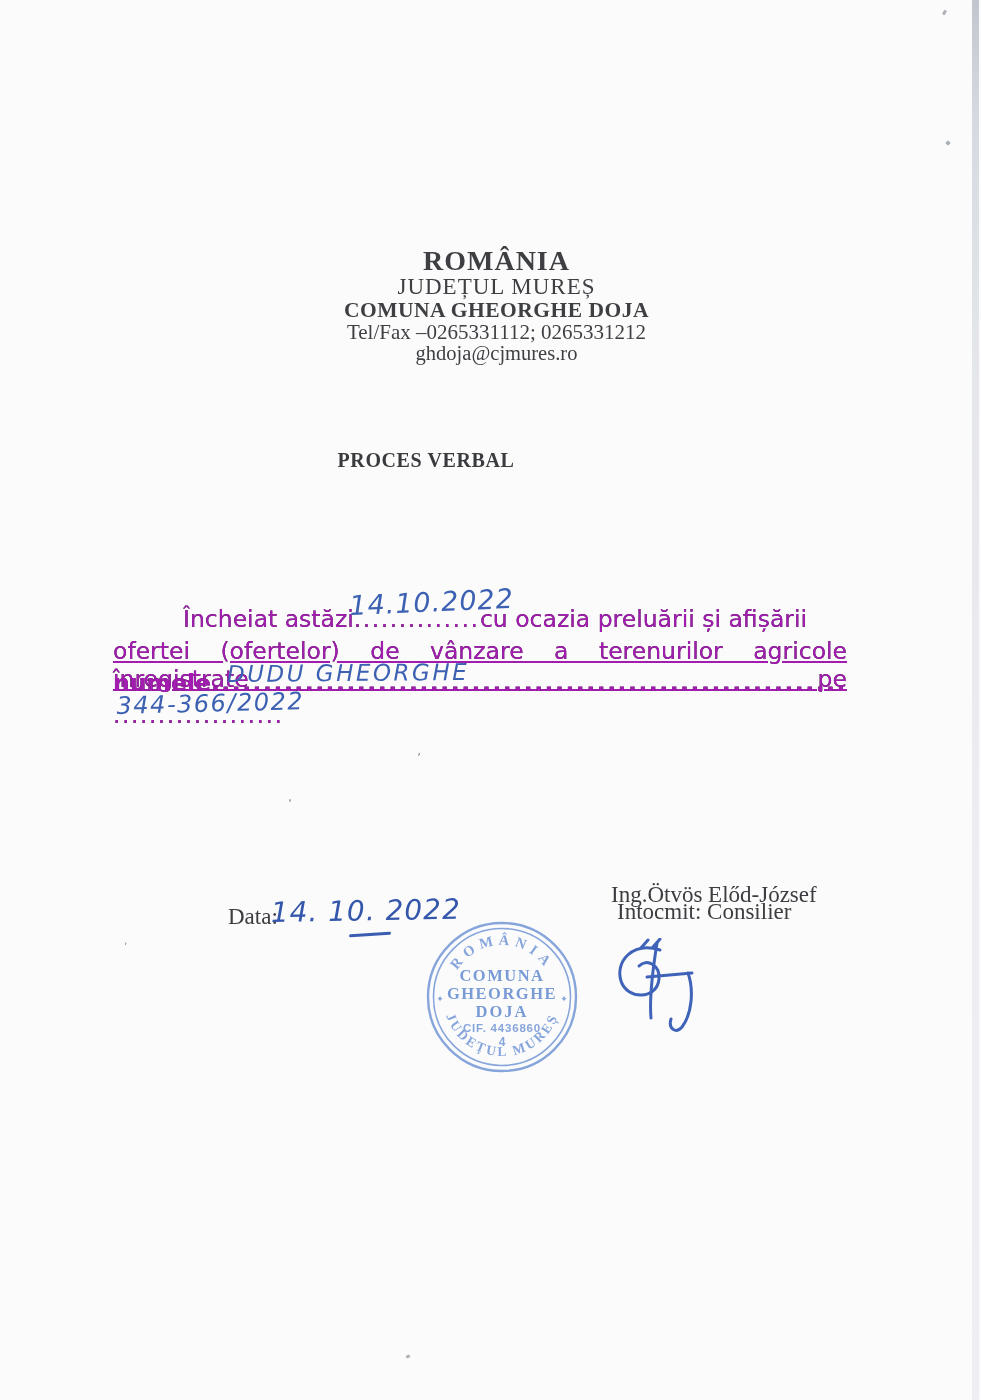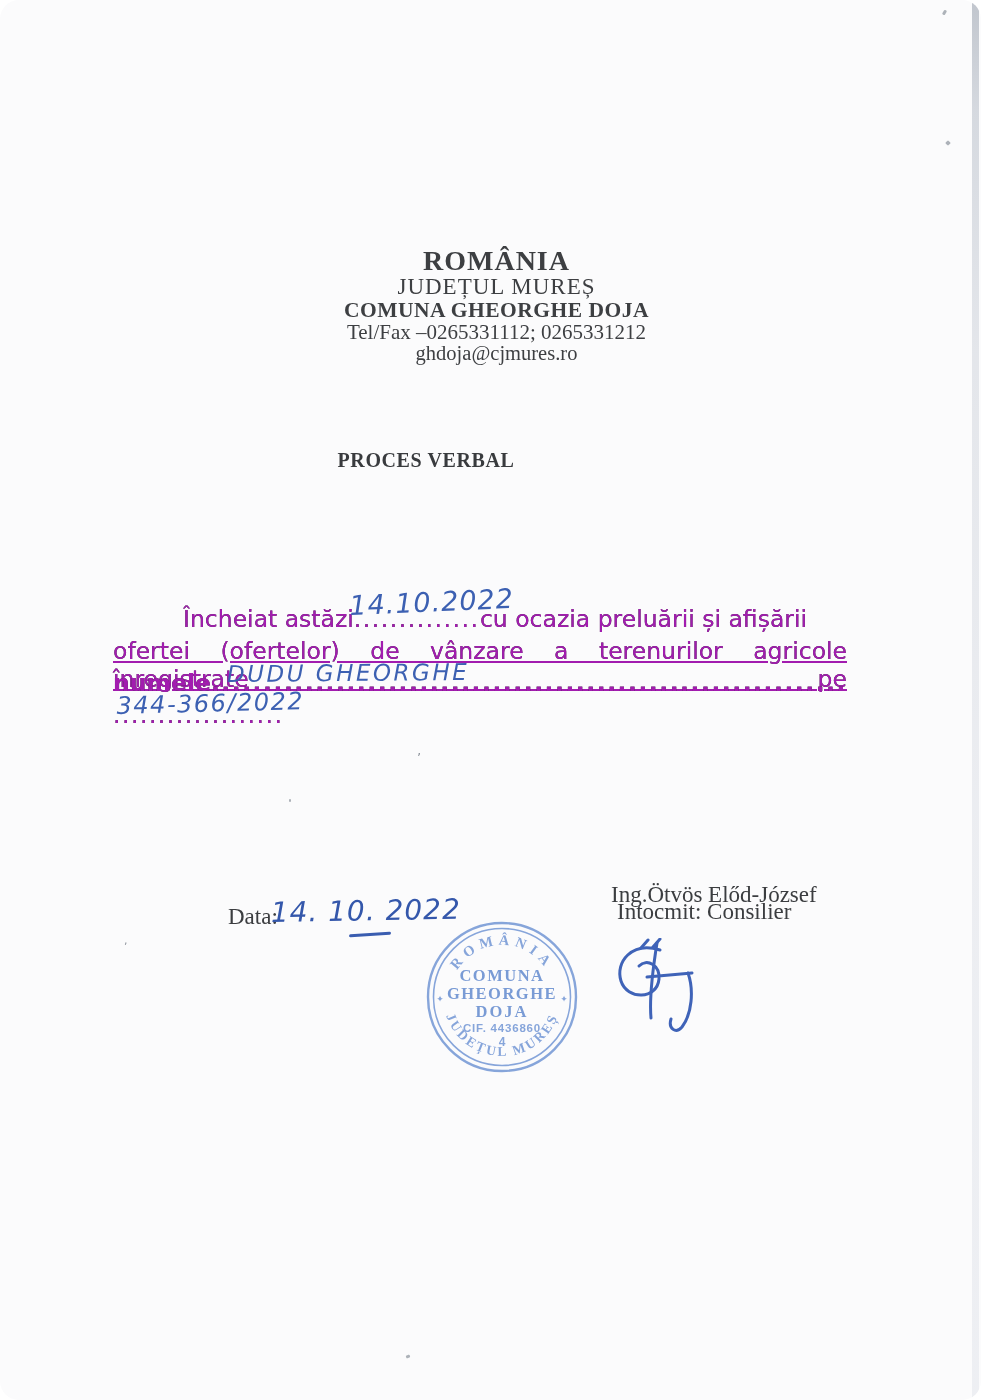--- a/index.html
+++ b/index.html
@@ -1,20 +1,20 @@
 <!DOCTYPE html>
 <html><head>
 <meta charset="utf-8">
 <style>
   * { margin:0; padding:0; box-sizing:border-box; }
   html,body { width:981px; height:1400px; }
   body { font-family:"Liberation Serif", serif; background:#ffffff; }
   .page {
     position:relative; width:981px; height:1400px;
-    background:#fbfbfc; overflow:hidden;border-radius:19px;
+    background:#fbfbfc; overflow:hidden;
   }
   
   .scan-edge {
     position:absolute; top:0; right:2px; width:7px; height:100%;
     background:linear-gradient(180deg,#aeb4be 0%,#c9ced6 8%,#dcdfe5 25%,#e7e9ee 60%,#e9ebf0 100%);
     opacity:.75;
   }
   
   .header {
     position:absolute; top:246px; left:0; width:981px;

